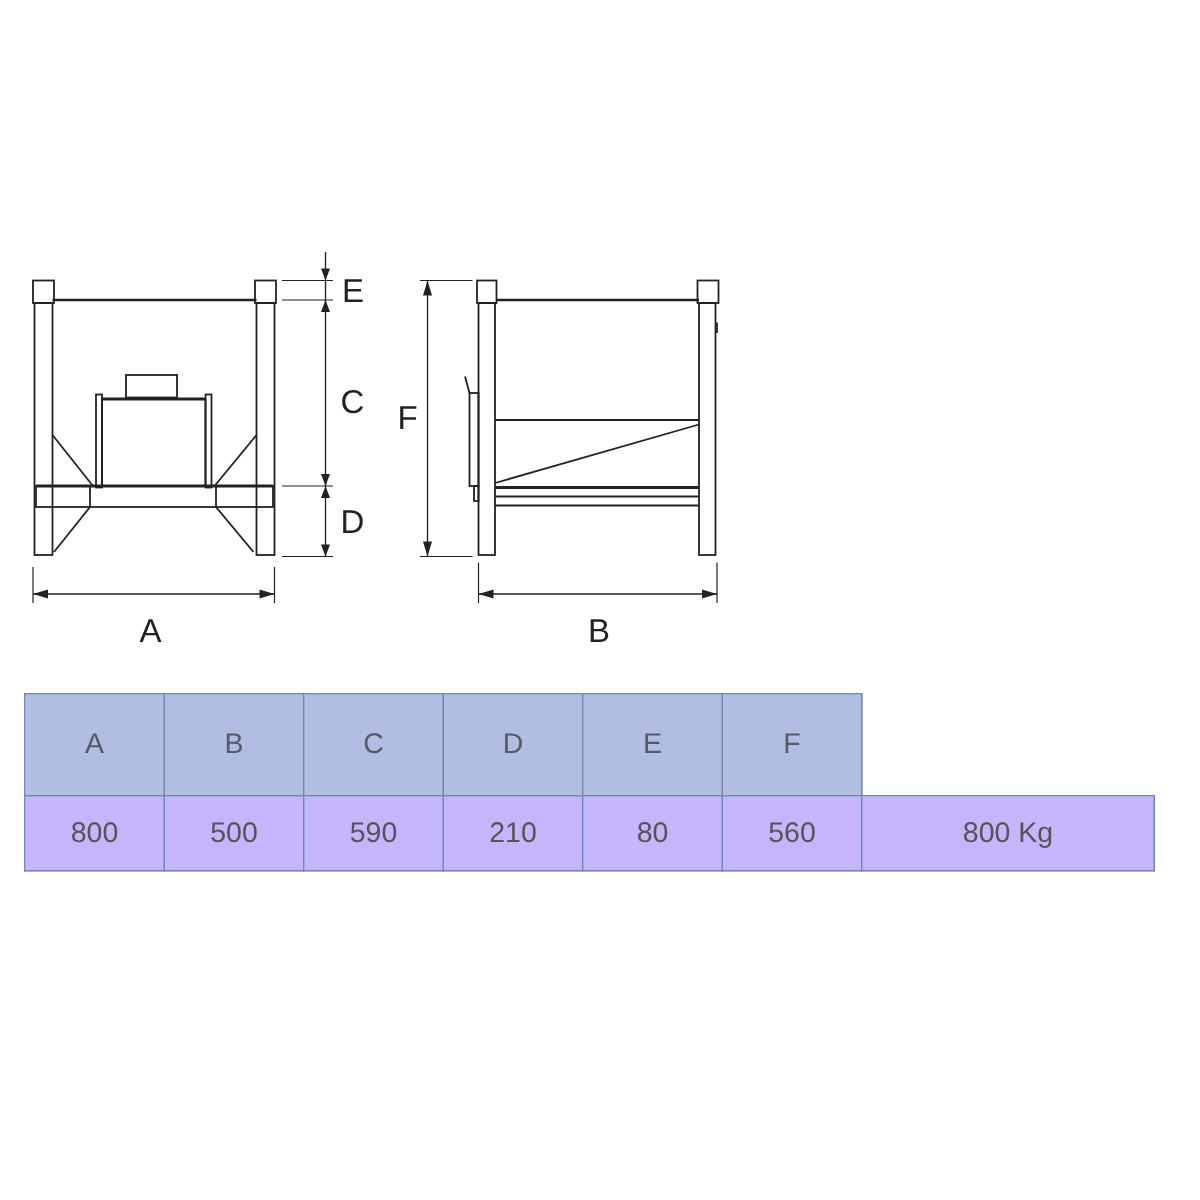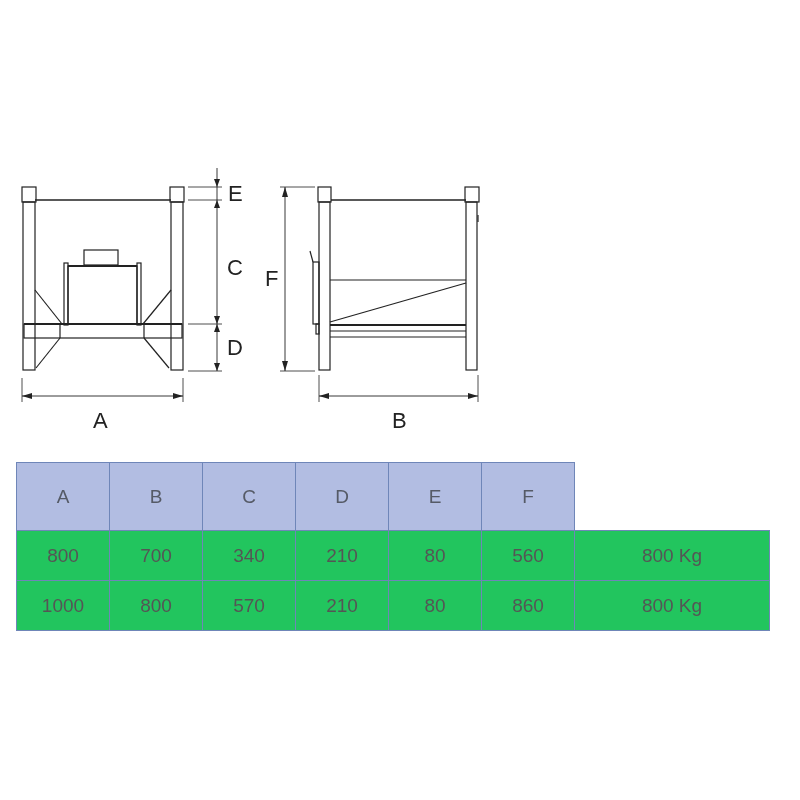--- a/index.html
+++ b/index.html
@@ -3,21 +3,21 @@
 <meta charset="utf-8">
 <style>
   html, body { margin:0; padding:0; background:#ffffff; }
   body { width:800px; height:800px; position:relative; overflow:hidden; font-family:"Liberation Sans", sans-serif; }
   #drawing { position:absolute; left:0; top:0; width:800px; height:450px; }
   .dim-label { position:absolute; font-family:"Liberation Sans", sans-serif; font-size:22px; color:#222; line-height:1; }
   #spec-table { position:absolute; left:16px; top:462px; border-collapse:collapse; }
   #spec-table td { border:1.5px solid #6f86b8; text-align:center; font-size:19px; color:#555; padding:0; }
   #spec-table tr.head td.h { background:#b2bde2; height:67px; color:#555a66; }
   #spec-table tr.head td.blank { border:none; background:transparent; }
-  #spec-table tr.row td { height:49px; background:#22c55e; }
+  #spec-table tr.row td { height:49px; background:#c4b5fd; }
   .c { width:92px; }
   .cw { width:194px; }
 </style>
 </head>
 <body>
 
 <svg id="drawing" viewBox="0 0 800 450" xmlns="http://www.w3.org/2000/svg">
   <g stroke="#222" stroke-width="1.2" fill="none">
 
     <rect x="22" y="187" width="14" height="15"></rect>
@@ -107,30 +107,21 @@
     <td class="h c">A</td>
     <td class="h c">B</td>
     <td class="h c">C</td>
     <td class="h c">D</td>
     <td class="h c">E</td>
     <td class="h c">F</td>
     <td class="blank cw"></td>
   </tr>
   <tr class="row">
     <td class="c">800</td>
-    <td class="c">700</td>
-    <td class="c">340</td>
+    <td class="c">500</td>
+    <td class="c">590</td>
     <td class="c">210</td>
     <td class="c">80</td>
     <td class="c">560</td>
-    <td class="cw">800 Kg</td>
-  </tr>
-  <tr class="row">
-    <td class="c">1000</td>
-    <td class="c">800</td>
-    <td class="c">570</td>
-    <td class="c">210</td>
-    <td class="c">80</td>
-    <td class="c">860</td>
     <td class="cw">800 Kg</td>
   </tr>
 </tbody>
   </table>
 
 </body></html>

